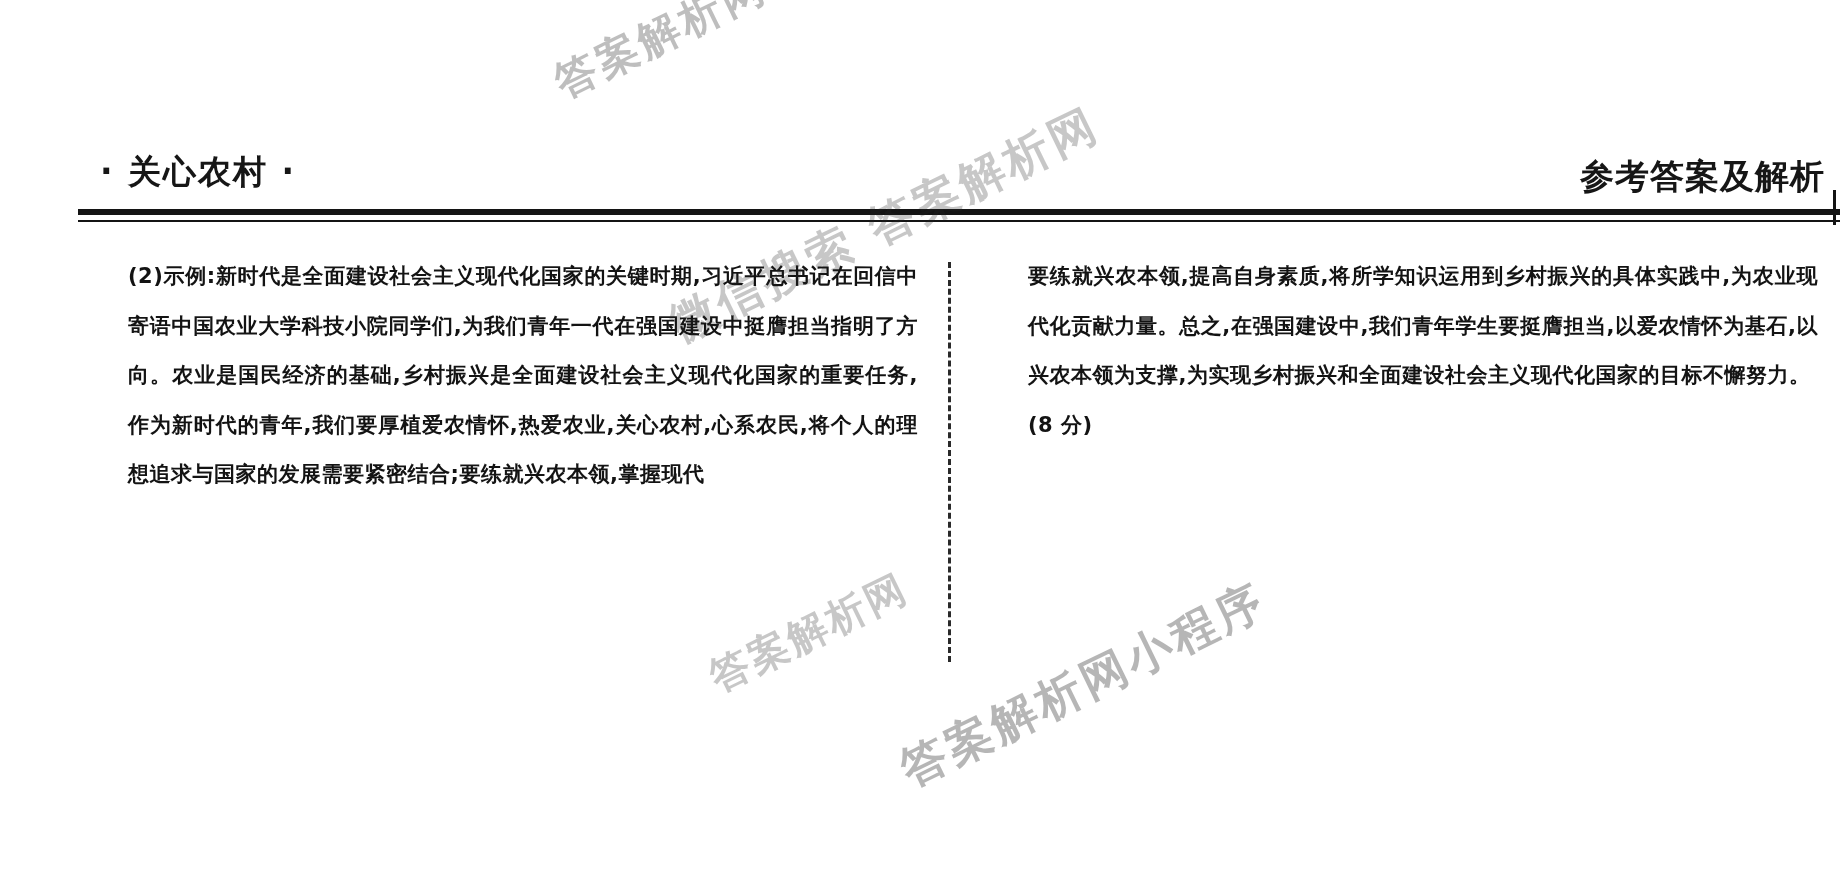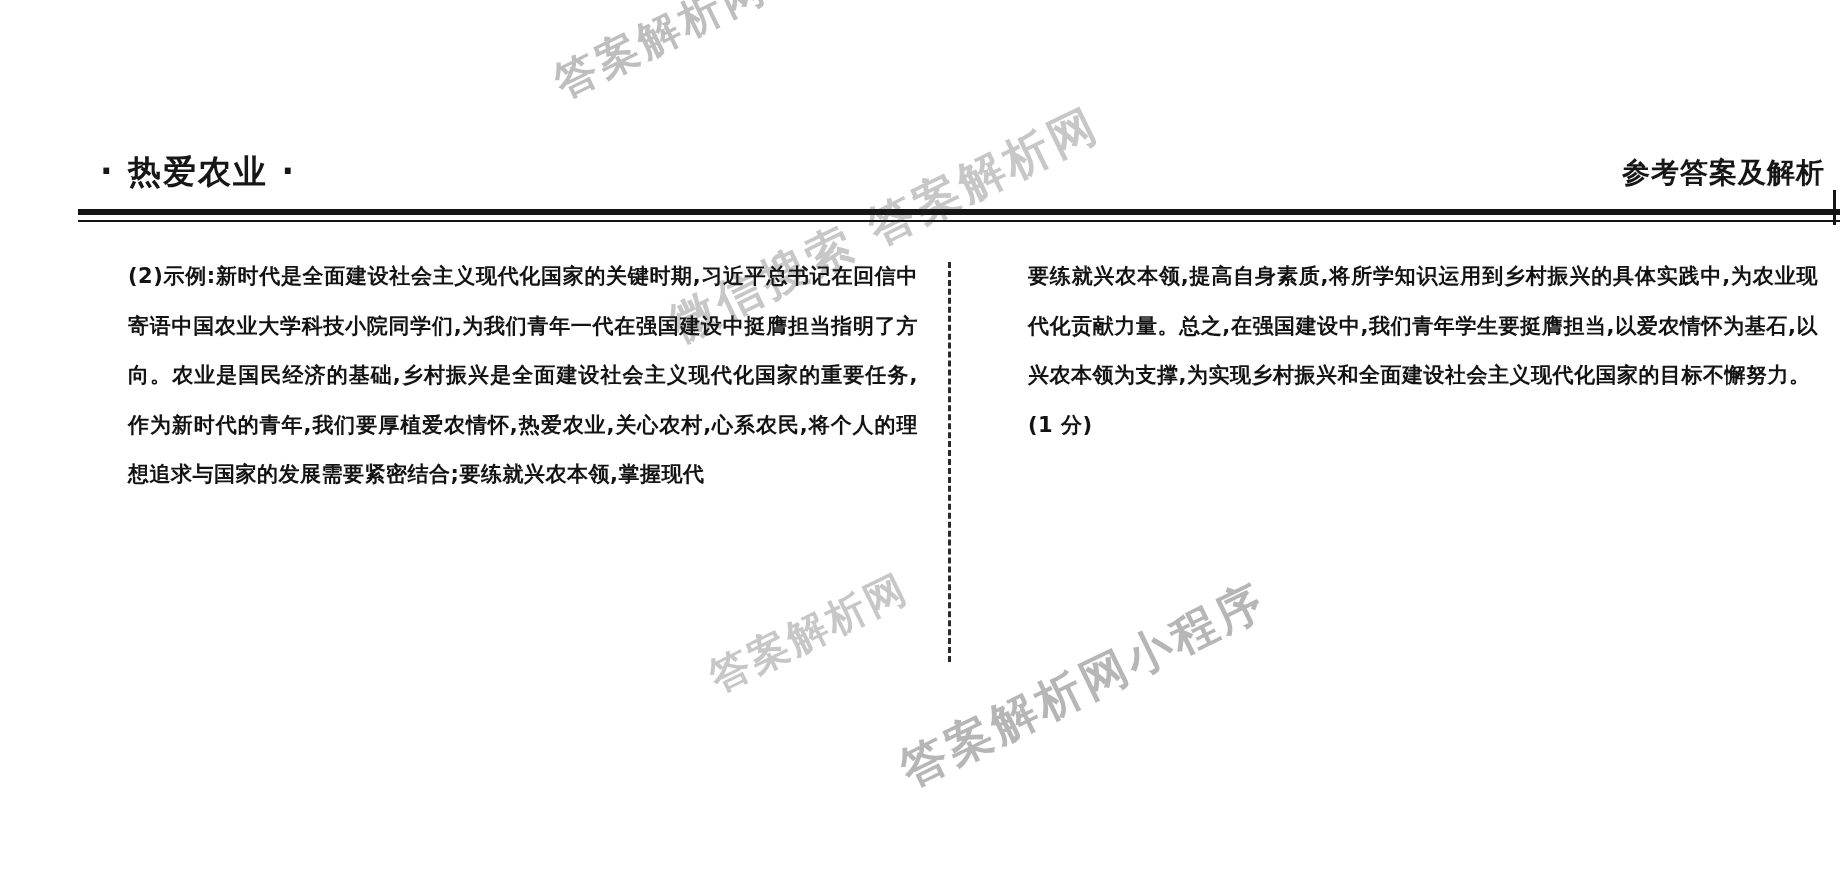--- a/index.html
+++ b/index.html
@@ -43,21 +43,21 @@
     letter-spacing: 2px;
     white-space: nowrap;
     color: #161616;
   }
   .hdr-right {
     position: absolute;
     right: 0;
     top: 4px;
     font-family: "DejaVu Sans", "Liberation Sans", sans-serif;
     font-weight: bold;
-    font-size: 28px;
+    font-size: 34px;
     letter-spacing: 1px;
     white-space: nowrap;
     color: #161616;
   }
 
   
   #rule-thick {
     position: absolute;
     left: 78px;
     top: 209px;
@@ -169,37 +169,37 @@
     letter-spacing: 3px;
     color: rgba(40,40,40,0.26);
   }
 </style>
 </head>
 <body>
 
 <div id="page">
 
   <div id="header">
-    <div class="hdr-left">· 热爱农业 ·</div>
+    <div class="hdr-left">· 关心农村 ·</div>
     <div class="hdr-right">参考答案及解析</div>
   </div>
 
   <div id="rule-thick"></div>
   <div id="rule-thin"></div>
   <div id="rule-tick"></div>
 
   <div id="columns">
 
     <div class="col col-left">
       <p class="para">(2)示例:新时代是全面建设社会主义现代化国家的关键时期,习近平总书记在回信中寄语中国农业大学科技小院同学们,为我们青年一代在强国建设中挺膺担当指明了方向。农业是国民经济的基础,乡村振兴是全面建设社会主义现代化国家的重要任务,作为新时代的青年,我们要厚植爱农情怀,热爱农业,关心农村,心系农民,将个人的理想追求与国家的发展需要紧密结合;要练就兴农本领,掌握现代</p>
     </div>
 
     <div class="col col-right">
       <p class="para">要练就兴农本领,提高自身素质,将所学知识运用到乡村振兴的具体实践中,为农业现代化贡献力量。总之,在强国建设中,我们青年学生要挺膺担当,以爱农情怀为基石,以兴农本领为支撑,为实现乡村振兴和全面建设社会主义现代化国家的目标不懈努力。</p>
-      <p class="para tail">(1 分)</p>
+      <p class="para tail">(8 分)</p>
     </div>
 
   </div>
 
   <div id="col-divider"></div>
 
   <div class="wm" id="wm1">答案解析网APP</div>
   <div class="wm" id="wm2">微信搜索 答案解析网</div>
   <div class="wm" id="wm3">答案解析网小程序</div>
   <div class="wm" id="wm4">答案解析网</div>

